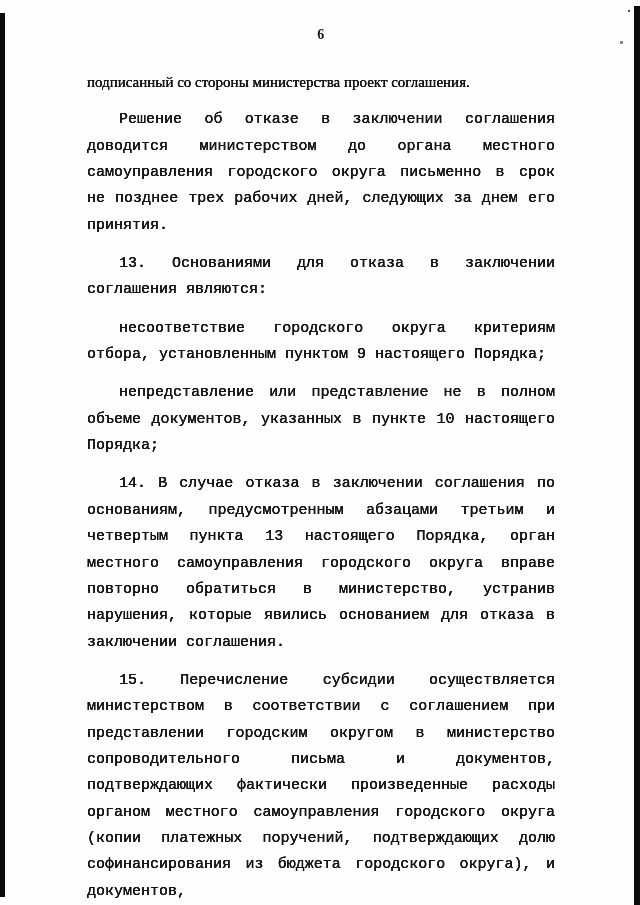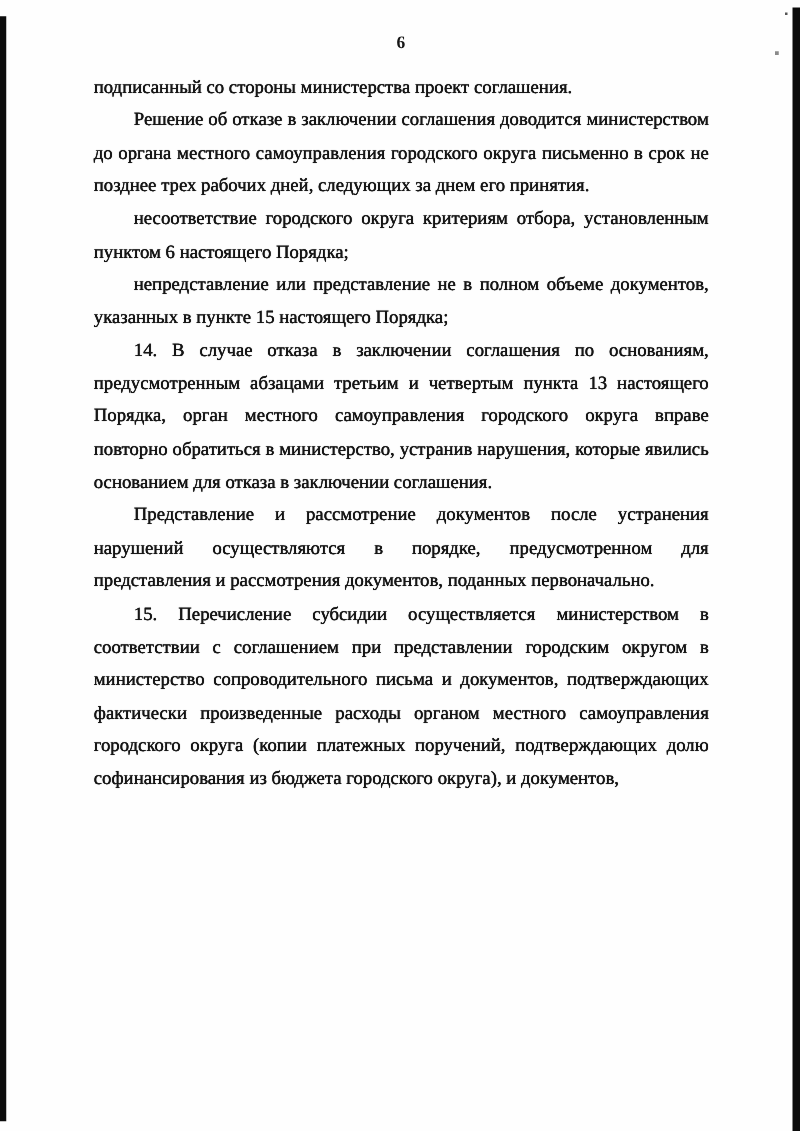--- a/index.html
+++ b/index.html
@@ -53,40 +53,41 @@
     left: 75px;
     top: 57px;
     width: 492px;
     font-size: 15px;
     line-height: 26.35px;
     text-align: justify;
     
     text-shadow: 0 0 0.6px currentColor, 0 0 0.3px currentColor;
   }
   .para {
-    margin: 0;
+    margin: 12px;
     padding: 0;
   }
   .para.indent {
     text-indent: 32px;
+    font-family: Liberation Mono, monospace;
   }
 </style>
 </head>
 <body>
 
 <div class="page" style="background: rgb(254, 254, 254); color: rgb(22, 22, 22);">
   <div class="scan-edge left" style="background: rgb(12, 12, 12);"></div>
   <div class="scan-edge right" style="background: rgb(12, 12, 12);"></div>
   <div class="speck"></div>
   <div class="speck dot2"></div>
 
   <div class="page-number">6</div>
 
   <div class="body-text">
       <p class="para">подписанный со стороны министерства проект соглашения.</p>
       <p class="para indent">Решение об отказе в заключении соглашения доводится министерством до органа местного самоуправления городского округа письменно в срок не позднее трех рабочих дней, следующих за днем его принятия.</p>
-      <p class="para indent">несоответствие городского округа критериям отбора, установленным пунктом 6 настоящего Порядка;</p>
-      <p class="para indent">непредставление или представление не в полном объеме документов, указанных в пункте 15 настоящего Порядка;</p>
+      <p class="para indent">13. Основаниями для отказа в заключении соглашения являются:</p>
+      <p class="para indent">несоответствие городского округа критериям отбора, установленным пунктом 9 настоящего Порядка;</p>
+      <p class="para indent">непредставление или представление не в полном объеме документов, указанных в пункте 10 настоящего Порядка;</p>
       <p class="para indent">14. В случае отказа в заключении соглашения по основаниям, предусмотренным абзацами третьим и четвертым пункта 13 настоящего Порядка, орган местного самоуправления городского округа вправе повторно обратиться в министерство, устранив нарушения, которые явились основанием для отказа в заключении соглашения.</p>
-      <p class="para indent">Представление и рассмотрение документов после устранения нарушений осуществляются в порядке, предусмотренном для представления и рассмотрения документов, поданных первоначально.</p>
       <p class="para indent">15. Перечисление субсидии осуществляется министерством в соответствии с соглашением при представлении городским округом в министерство сопроводительного письма и документов, подтверждающих фактически произведенные расходы органом местного самоуправления городского округа (копии платежных поручений, подтверждающих долю софинансирования из бюджета городского округа), и документов,</p>
     </div>
 </div>
 
 </body></html>

